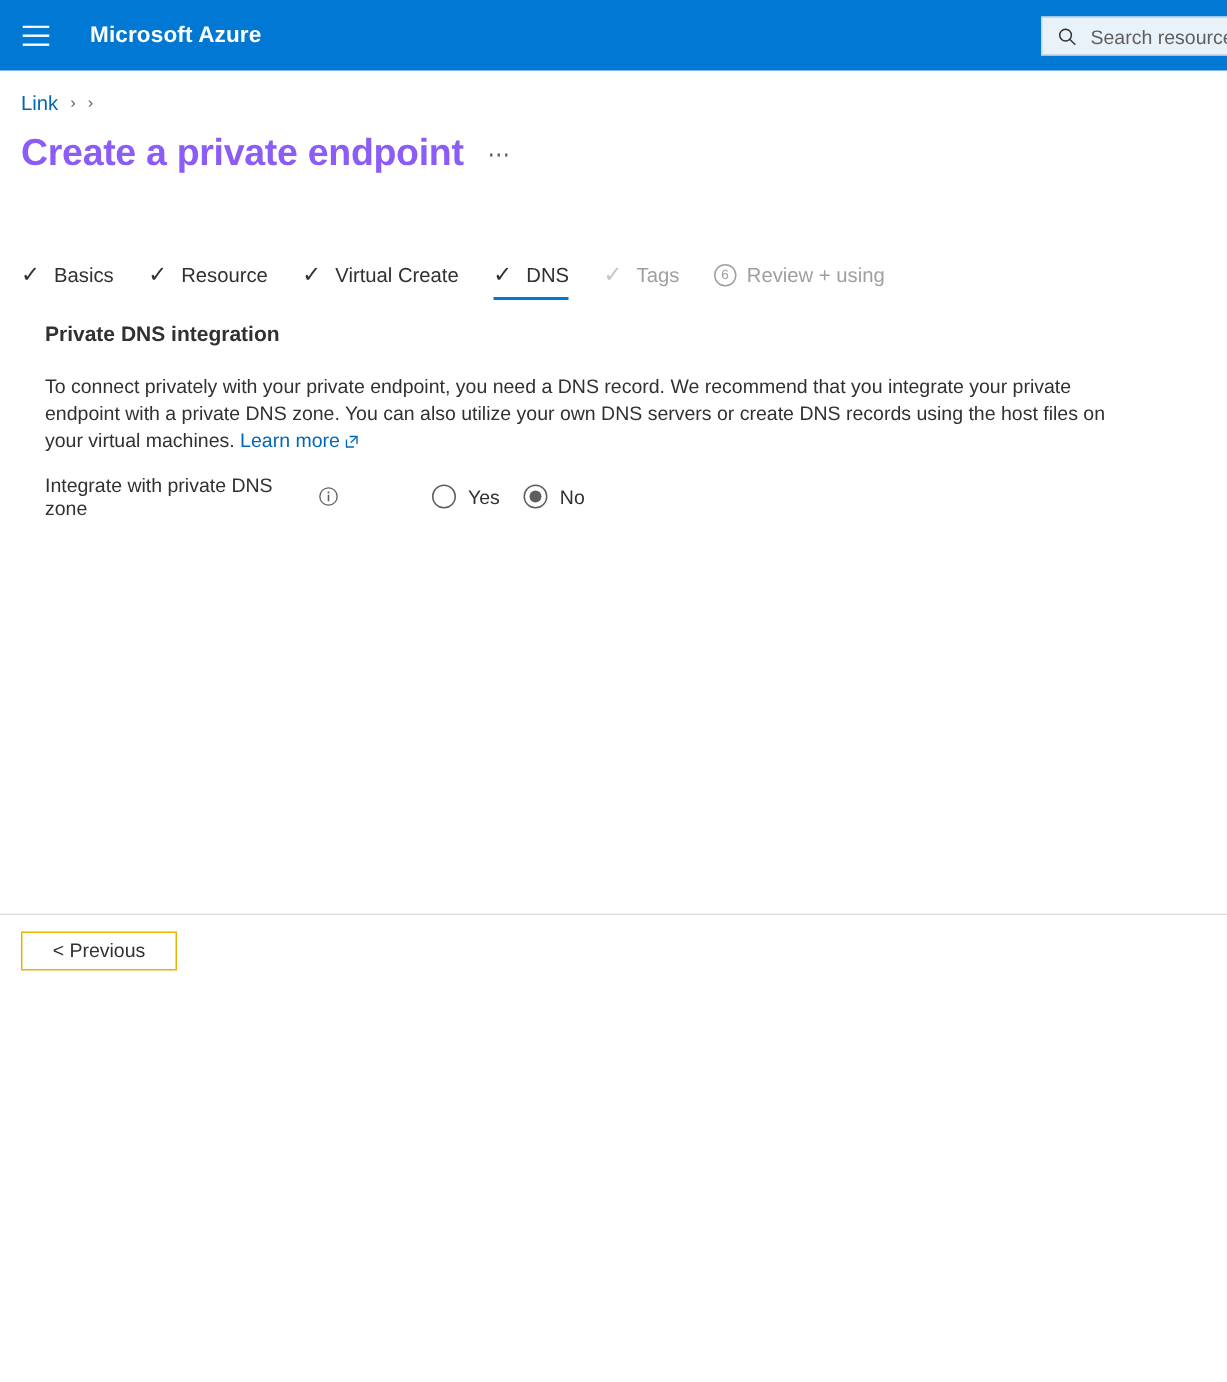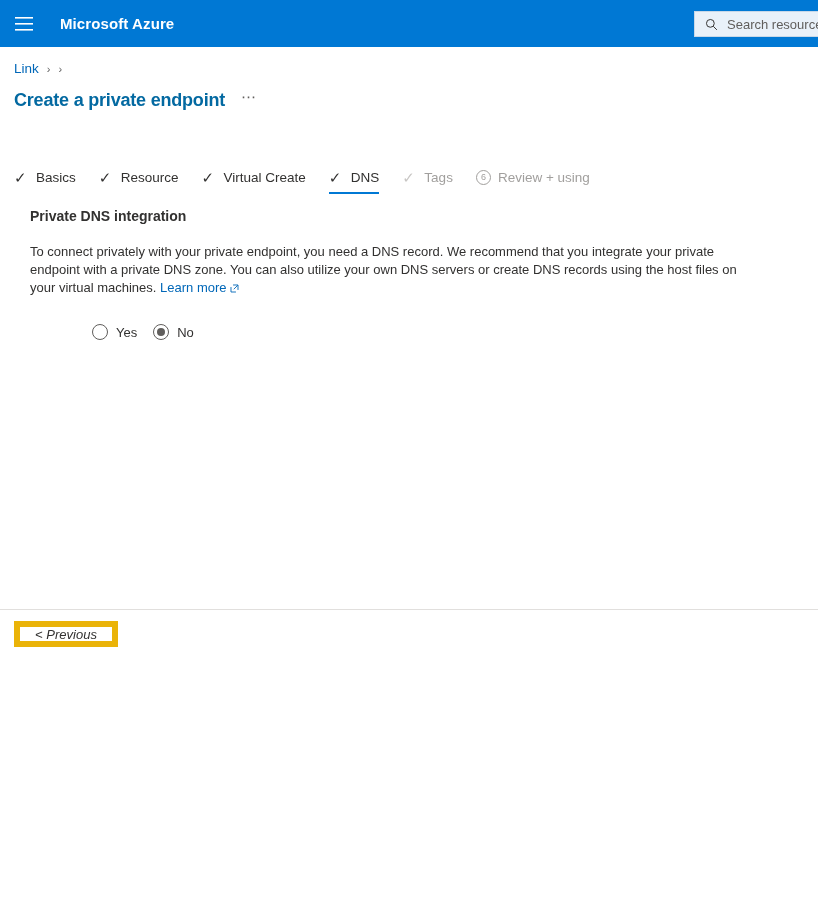--- a/index.html
+++ b/index.html
@@ -94,23 +94,23 @@
     color: #616161;
     font-size: 11px;
   }
   .title-row {
     display: flex;
     align-items: flex-end;
     padding: 12px 0 0 14px;
     gap: 16px;
   }
   .page-title {
-    font-size: 18px;
+    font-size: 25px;
     font-weight: bold;
-    color: #0369a1;
+    color: #8b5cf6;
     letter-spacing: -0.2px;
   }
   .ellipsis-btn {
     color: #605e5c;
     font-size: 15px;
     letter-spacing: 2px;
     padding-bottom: 5px;
     cursor: pointer;
     user-select: none;
   }
@@ -173,21 +173,21 @@
     font-size: 14px;
     font-weight: bold;
     color: #323130;
     margin-bottom: 19px;
   }
   .desc {
     font-size: 13px;
     color: #323130;
     line-height: 18px;
     max-width: 735px;
-    margin-bottom: 26px;
+    margin-bottom: 12px;
   }
   .desc a {
     color: #0067b8;
     text-decoration: none;
   }
   .ext-icon {
     display: inline-block;
     margin-left: 3px;
     vertical-align: -1px;
   }
@@ -248,28 +248,27 @@
     border-top: 1px solid #e1dfdd;
     display: flex;
     align-items: center;
     padding-left: 14px;
     gap: 12px;
     background: #ffffff;
   }
   .btn {
     min-width: 104px;
     height: 26px;
-    border: 6px solid #eab308;
+    border: 1px solid #eab308;
     background: #ffffff;
     font-family: "Liberation Sans", sans-serif;
     font-size: 13px;
     color: #323130;
     cursor: pointer;
     padding: 0 10px;
-    font-style: italic;
   }
   .btn.wide { min-width: 120px; }
 </style>
 </head>
 <body>
 
 <div class="page">
 
   <div class="topbar">
     <div class="hamburger">
@@ -337,20 +336,30 @@
       <div class="desc">
         <span>To connect privately with your private endpoint, you need a DNS record. We recommend that you integrate your private endpoint with a private DNS zone. You can also utilize your own DNS servers or create DNS records using the host files on your virtual machines.</span>
         <a>Learn more</a><span class="ext-icon"><svg width="9" height="9" viewBox="0 0 10 10" aria-hidden="true">
               <path d="M3.4 1.1h5.5v5.5" fill="none" stroke="#0067b8" stroke-width="1"></path>
               <path d="M8.6 1.4 L4.2 5.8" fill="none" stroke="#0067b8" stroke-width="1"></path>
               <path d="M6.6 8.9H1.1V3.4" fill="none" stroke="#0067b8" stroke-width="1"></path>
             </svg></span>
       </div>
 
       <div class="field-row">
+        <div class="field-label">
+          <span>Integrate with private DNS zone</span>
+          <span class="info-icon">
+            <svg width="14" height="14" viewBox="0 0 16 16" aria-hidden="true">
+              <circle cx="8" cy="8" r="6.6" fill="none" stroke="#605e5c" stroke-width="1"></circle>
+              <rect x="7.4" y="6.6" width="1.2" height="5" fill="#605e5c"></rect>
+              <rect x="7.4" y="4.2" width="1.2" height="1.4" fill="#605e5c"></rect>
+            </svg>
+          </span>
+        </div>
         <div class="radio-group">
           <label class="radio-opt">
             <span class="radio"></span>
             <span>Yes</span>
           </label>
           <label class="radio-opt">
             <span class="radio checked"></span>
             <span>No</span>
           </label>
         </div>

